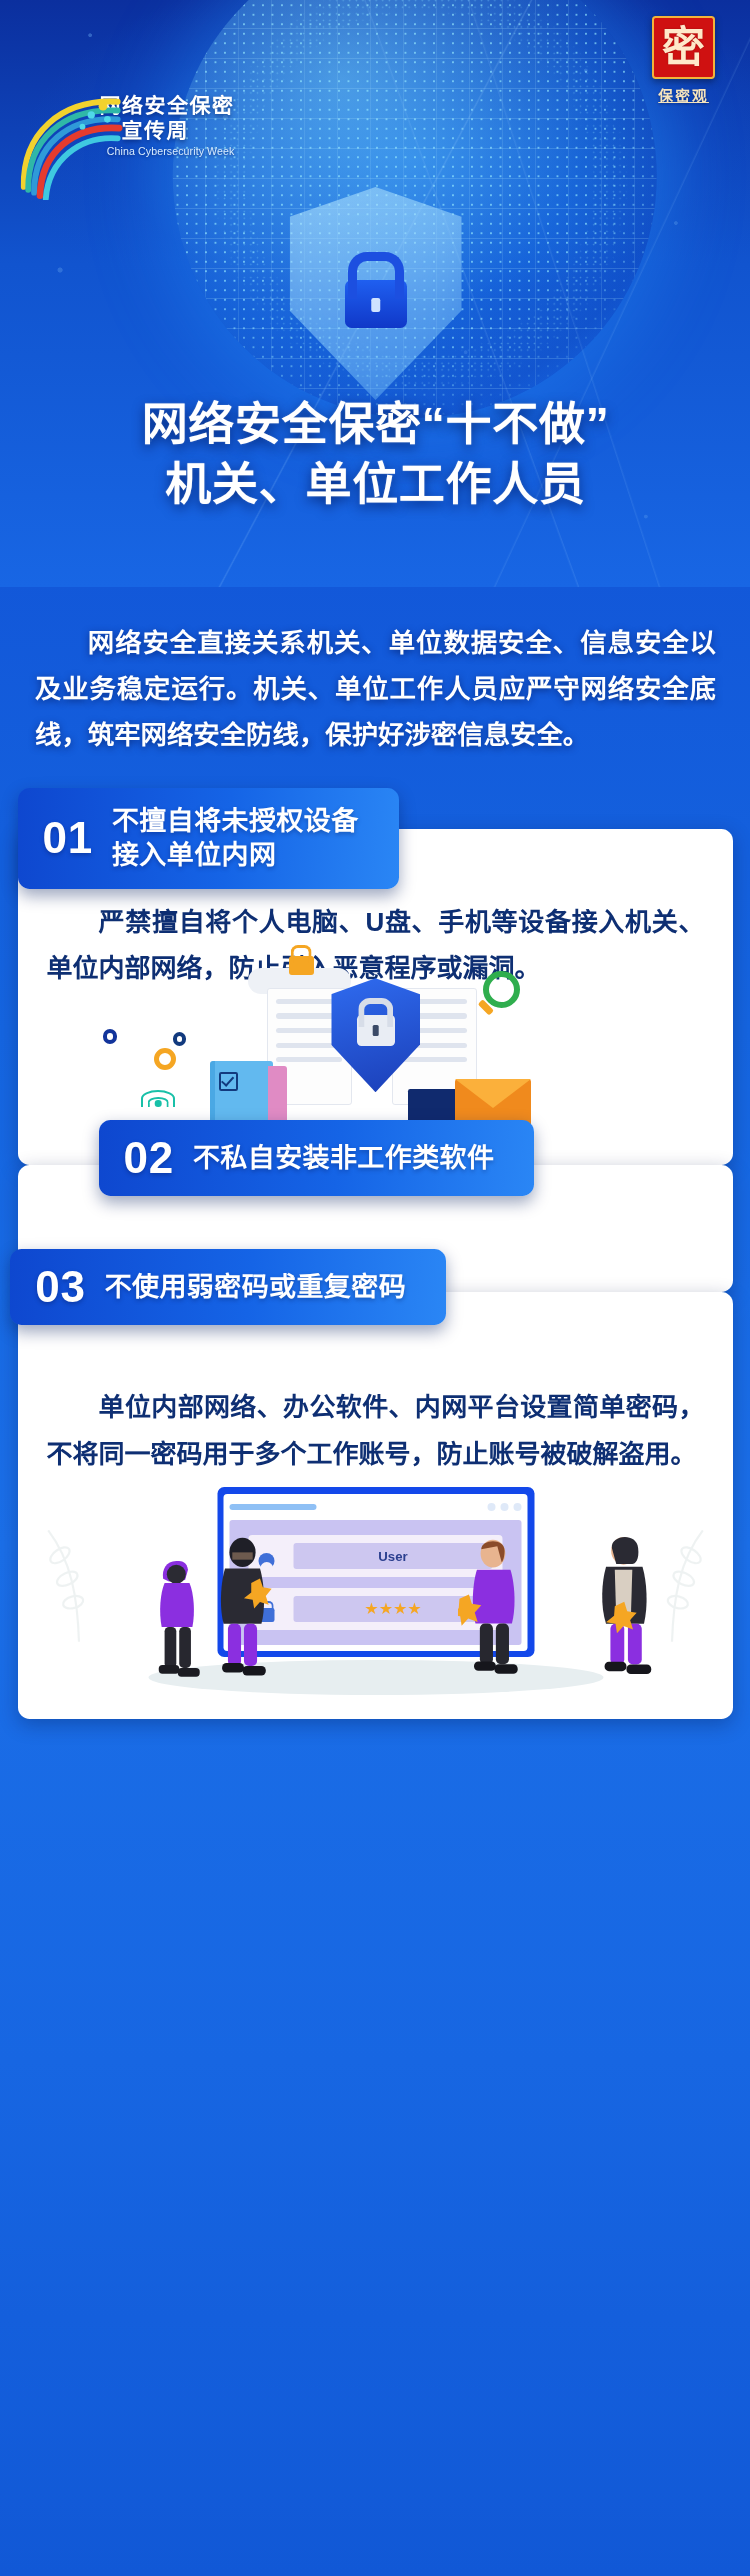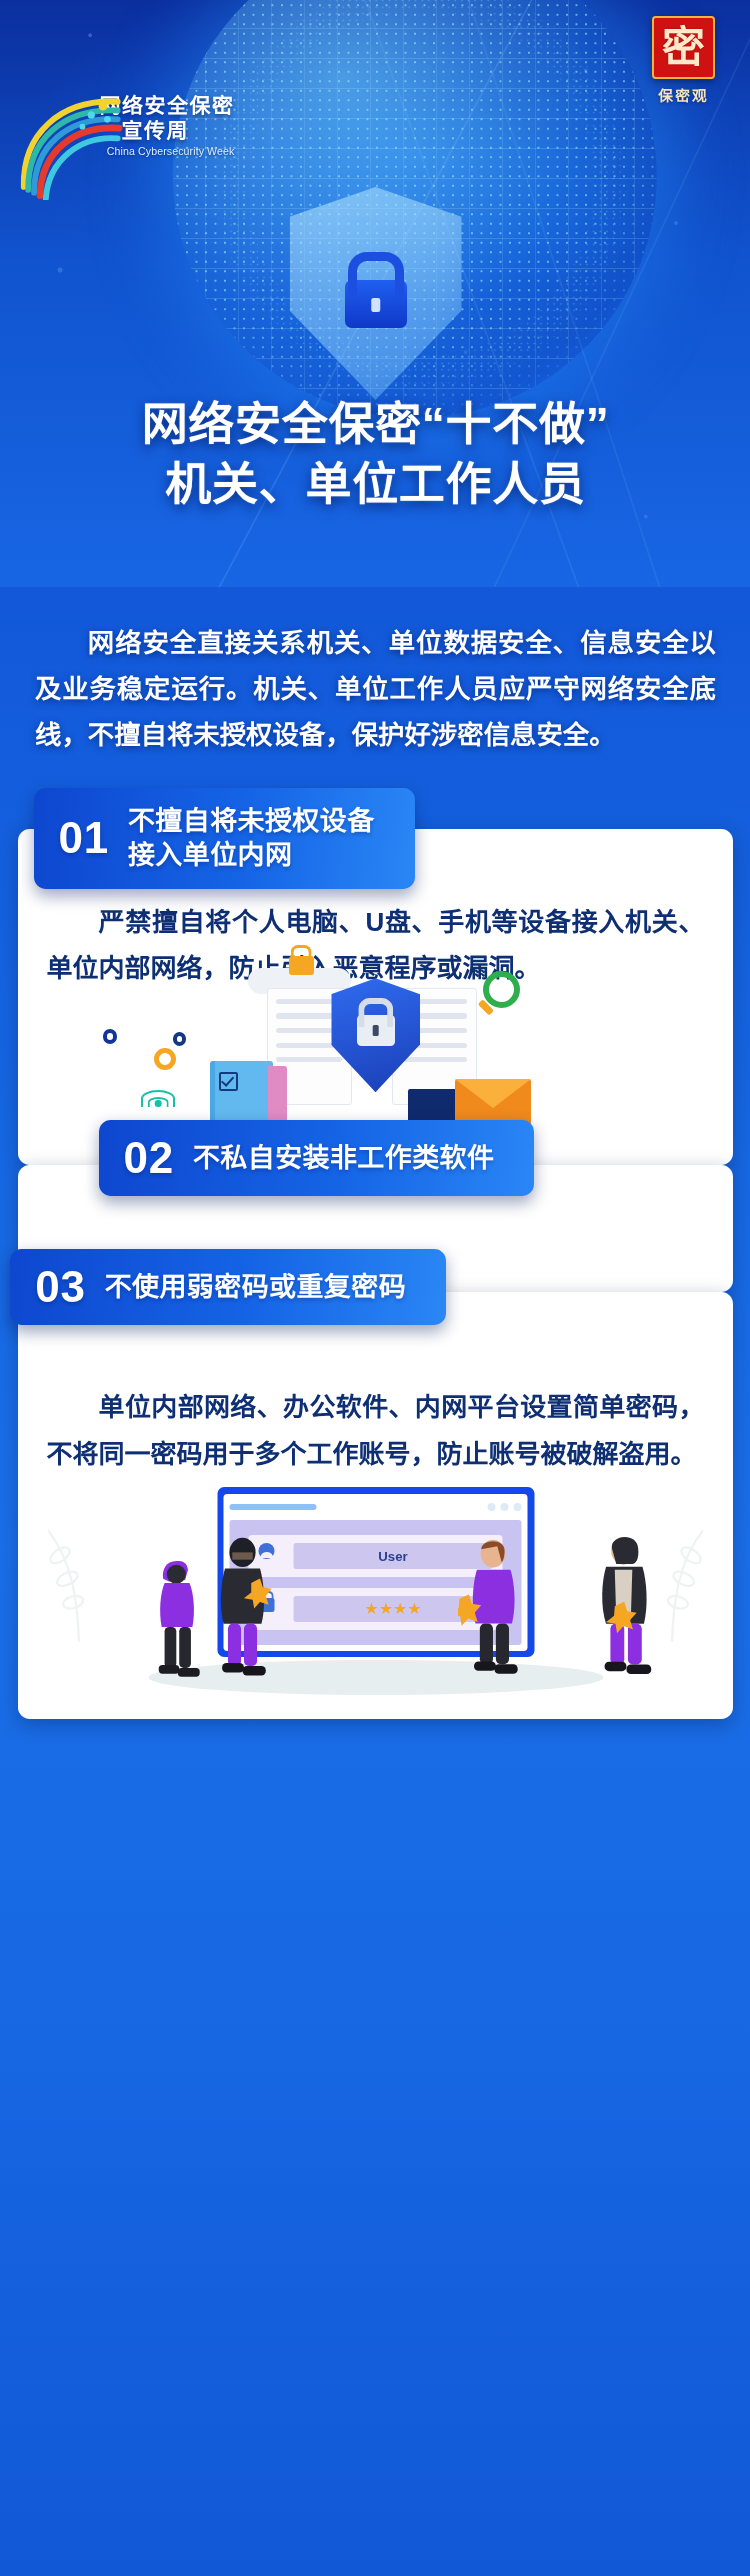--- a/index.html
+++ b/index.html
@@ -129,20 +129,21 @@
     box-shadow:0 2.2px 7.3px rgba(0,0,0,.35);
   }
   .seal-glyph {
     font-size:43px; line-height:1; color:#ffe9c9; font-weight:bold;
     font-family:"DejaVu Serif","Liberation Serif",serif;
     text-shadow:0 0 1.5px rgba(0,0,0,.3);
   }
   .seal-label {
     margin-top:5.1px; font-size:14.7px; font-weight:bold; color:#f6e4bd; letter-spacing:2.2px;
     text-shadow:0 0.7px 2.9px rgba(0,20,80,.6);
+    text-decoration:underline;
   }
 
   
   .title-wrap { position:absolute; left:0; right:0; top:395px; text-align:center; z-index:5; }
   .title-line {
     font-size:46px; font-weight:bold; color:#ffffff; letter-spacing:0.7px; line-height:1.30;
     text-shadow: 0 3.7px 11.7px rgba(0,25,95,.75), 0 0 1.5px rgba(255,255,255,.4);
   }
 
   
@@ -171,21 +172,21 @@
 
   .ribbon {
     position:absolute; z-index:3;
     display:flex; align-items:center; gap:19px;
     padding:16px 40px 16px 25px;
     border-radius:11.7px;
     background:linear-gradient(95deg,#0e47cf 0%,#1564e6 55%,#2a86f5 100%);
     box-shadow:0 6.6px 16px rgba(2,25,90,.38);
     color:#ffffff;
   }
-  .ribbon-1 { left:16px;   top:-41px; }
+  .ribbon-1 { left:0px;   top:-41px; }
   .ribbon-2 { left:81px; top:-45px; }
   .ribbon-3 { left:-7.3px; top:-43px; }
 
   .rule-num {
     font-size:44px; font-weight:bold; line-height:1; letter-spacing:0.7px;
     font-family:"Liberation Sans","DejaVu Sans",sans-serif;
     text-shadow:0 1.5px 4.4px rgba(0,20,80,.35);
   }
   .rule-head {
     font-size:27px; font-weight:bold; line-height:1.28; letter-spacing:0.4px;
@@ -321,21 +322,21 @@
   }
   .i3-url { flex:0 0 87px; height:6.6px; background:#8fc0f5; border-radius:3.7px; }
   .i3-dots { margin-left:auto; display:flex; gap:5.1px; }
   .i3-dots i { width:8px; height:8px; border-radius:50%; background:#dfe9f8; display:block; }
   .i3-form {
     height:calc(100% - 20.5px); background:#c9c3f2; border-radius:2.9px;
     padding:10.3px 19px; display:flex; flex-direction:column; justify-content:center; gap:10.3px;
   }
   .i3-card { background:#f4effa; border-radius:3.7px; padding:8px 10.3px; }
   .i3-field {
-    display:flex; align-items:flex-start; gap:19px;
+    display:flex; align-items:flex-end; gap:19px;
   }
   .i3-usericon {
     width:16px; height:16px; border-radius:50%; background:#3f6fd8; flex:none; position:relative;
   }
   .i3-usericon::after {
     content:""; position:absolute; left:50%; bottom:0.7px; transform:translateX(-50%);
     width:12.5px; height:6.6px; border-radius:6.6px 6.6px 0 0; background:#f4effa;
   }
   .i3-lockicon {
     width:16px; height:14px; background:#3f6fd8; border-radius:2.2px; flex:none; position:relative; margin-top:2.2px;
@@ -397,21 +398,21 @@
       </div>
       <div class="seal-label">保密观</div>
     </div>
 
     <div class="title-wrap">
       <div class="title-line">网络安全保密“十不做”</div>
       <div class="title-line">机关、单位工作人员</div>
     </div>
   </section>
 
-  <p class="intro">网络安全直接关系机关、单位数据安全、信息安全以及业务稳定运行。机关、单位工作人员应严守网络安全底线，不擅自将未授权设备，保护好涉密信息安全。</p>
+  <p class="intro">网络安全直接关系机关、单位数据安全、信息安全以及业务稳定运行。机关、单位工作人员应严守网络安全底线，筑牢网络安全防线，保护好涉密信息安全。</p>
 
   <section class="rules">
 
     <article class="rule">
       <div class="panel p1">
         <div class="ribbon ribbon-1">
           <span class="rule-num">01</span>
           <span class="rule-head">
             <span>不擅自将未授权设备</span><br>
             <span>接入单位内网</span>

